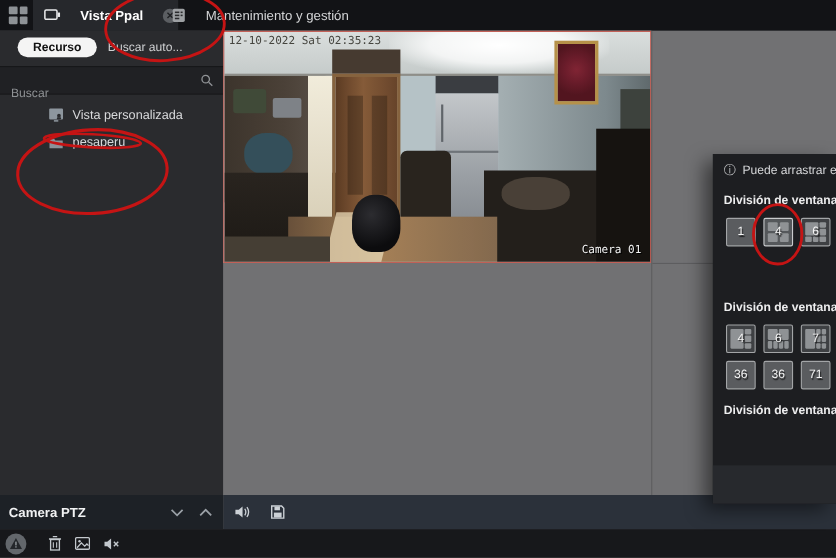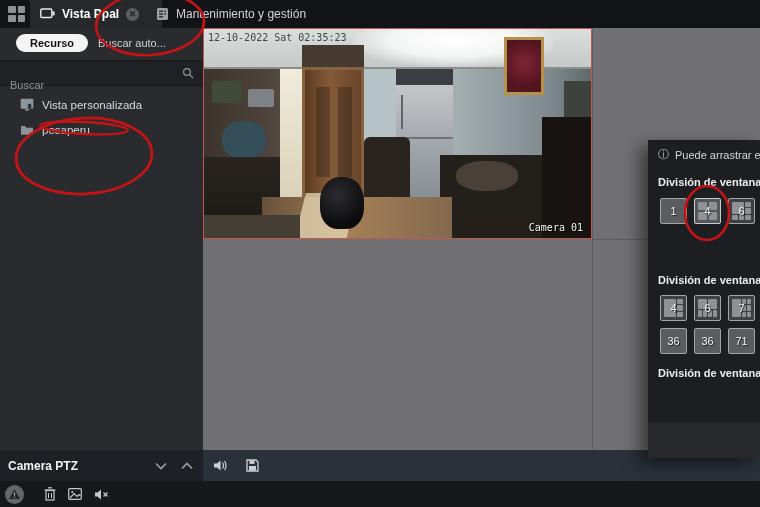--- a/index.html
+++ b/index.html
@@ -3,41 +3,41 @@
 <meta charset="utf-8">
 <style>
   html,body{margin:0;padding:0;background:#000;}
   .screen{position:relative;width:760px;height:507px;overflow:hidden;
     font-family:"Liberation Sans",sans-serif;background:#717173;user-select:none;}
   
   .topbar{position:absolute;left:0;top:0;width:760px;height:28px;background:#121316;}
   .appmenu{position:absolute;left:8px;top:6px;width:17px;height:16px;display:grid;
     grid-template:1fr 1fr/1fr 1fr;gap:2px;}
   .appmenu div{background:#8e9296;border-radius:1px;}
-  .tab{position:absolute;top:0;height:28px;display:flex;align-items:center;gap:7px;
+  .tab{position:absolute;top:0;height:28px;display:flex;align-items:center;gap:18px;
     padding:0 10px;color:#d3d4d6;font-size:12px;white-space:nowrap;}
   .tab.active{left:30px;width:112px;background:#26282c;color:#fff;font-weight:bold;}
   .tab.plain{left:146px;}
   .tclose{width:13px;height:13px;border-radius:50%;background:#5b5e62;color:#1d1f22;
     font-size:9px;line-height:13px;text-align:center;font-weight:bold;flex:0 0 auto;}
   
   .sidebar{position:absolute;left:0;top:28px;width:203px;height:422px;background:#2a2b2e;}
   .sidetabs{position:absolute;left:0;top:0;width:203px;height:30px;display:flex;
     align-items:center;gap:10px;padding-left:16px;box-sizing:border-box;}
   .pill{background:#f4f4f4;color:#121212;font-weight:bold;font-size:11px;
     padding:3px 14px;border-radius:10px;}
   .sidetab2{color:#cfd0d2;font-size:11px;}
   .search{position:absolute;left:0;top:32px;width:203px;height:26px;background:#202124;
     border-top:1px solid #161719;border-bottom:1px solid #19191b;box-sizing:border-box;
     display:flex;align-items:center;}
   .search .ph{color:#8f9295;font-size:11px;margin-left:10px;flex:1;margin-top:23px;}
   .search svg{margin-right:9px;}
   .tree{position:absolute;left:0;top:64px;width:203px;}
   .trow{position:relative;height:25px;display:flex;align-items:center;gap:8px;
-    padding-left:20px;color:#d9dadc;font-size:11.5px;}
+    padding-left:44px;color:#d9dadc;font-size:11.5px;}
   .trow.sel{background:#3b3d41;color:#fff;font-weight:bold;}
   .expander{position:absolute;left:9px;top:8px;width:0;height:0;
     border-left:5px solid #c9ccd0;border-top:4px solid transparent;border-bottom:4px solid transparent;}
   
   .main{position:absolute;left:203px;top:28px;width:557px;height:422px;background:#717173;}
   .vdiv{position:absolute;left:389px;top:0;width:1px;height:422px;background:#5d5d5f;}
   .hdiv{position:absolute;left:390px;top:211px;width:167px;height:1px;background:#5d5d5f;}
   .videocell{position:absolute;left:0;top:0;width:389px;height:211px;box-sizing:border-box;
     border:1px solid #c4574c;background:#b5c2c6;overflow:hidden;text-align:right;}
   .scene{position:absolute;inset:0;filter:blur(.7px) saturate(.88);}

